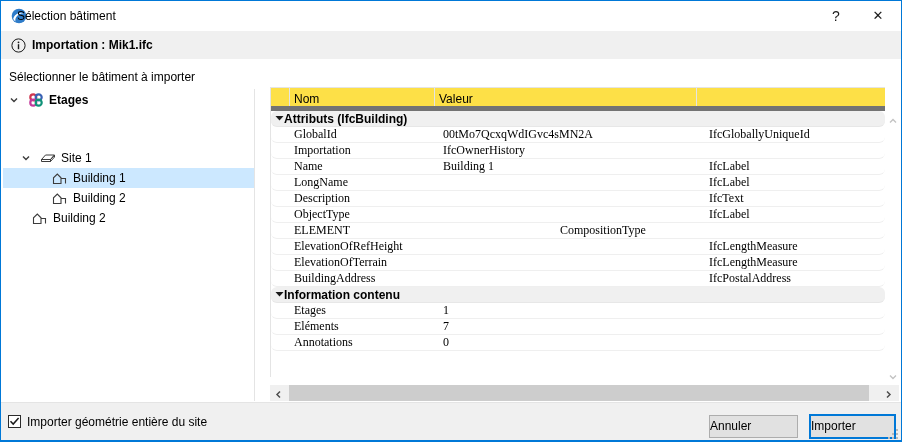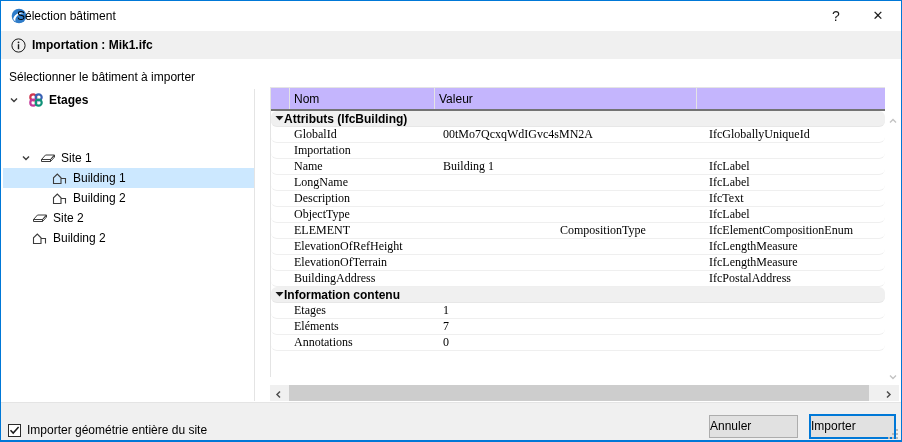--- a/index.html
+++ b/index.html
@@ -24,21 +24,21 @@
   .select-label{position:absolute;left:8px;top:69px;}
   .tree{position:absolute;left:2px;top:89px;width:251px;}
   .tree-row{height:20px;display:flex;align-items:center;}
   .tree-row.selected{background:#cce8ff;}
   .chev-slot{display:inline-flex;align-items:center;justify-content:flex-start;height:20px;flex:0 0 auto;}
   .tree-ic{display:inline-flex;align-items:center;justify-content:center;width:17px;height:16px;flex:0 0 auto;}
   .tree-lb{padding-left:5px;white-space:nowrap;}
   .tree-divider{position:absolute;left:253px;top:88px;width:1px;height:312px;background:#e4e4e4;}
   
   .tbl{position:absolute;left:269px;top:86px;width:615px;height:290px;border-top:1px solid #e4e4e4;border-left:1px solid #e4e4e4;box-sizing:border-box;background:#fff;}
-  .thead{display:flex;height:23px;border-bottom:2px solid #737373;box-sizing:border-box;background:#c4b5fd;}
+  .thead{display:flex;height:23px;border-bottom:5px solid #737373;box-sizing:border-box;background:#fde047;}
   .th{box-sizing:border-box;border-right:1px solid #e4e4e4;line-height:22px;padding-left:4px;white-space:nowrap;overflow:hidden;}
   .th.last{border-right:none;}
   .gut{width:19px;flex:0 0 19px;box-sizing:border-box;}
   .c-nom{width:145px;flex:0 0 145px;}
   .c-val{width:262px;flex:0 0 262px;}
   .c-typ{width:188px;flex:0 0 188px;}
   .trow{display:flex;height:16px;box-sizing:border-box;border-bottom:1px solid #efefef;align-items:center;border-radius:6px;}
   .trow .td{padding-left:4px;white-space:nowrap;overflow:hidden;line-height:17px;font-family:Liberation Serif, serif;}
   .trow.section{background:#f0f0f0;border-bottom:1px solid #e7e7e7;}
   .tri{width:13px;flex:0 0 13px;display:inline-flex;justify-content:flex-end;padding-right:0;}
@@ -46,21 +46,21 @@
   
   .vscroll{position:absolute;left:884px;top:110px;width:16px;height:274px;background:#fff;}
   .vs-arrow{position:absolute;left:3px;width:10px;height:10px;}
   .vs-up{top:4px;} .vs-down{bottom:4px;}
   .hscroll{position:absolute;left:269px;top:384px;width:629px;height:16px;background:#f0f0f0;}
   .hs-arrow{position:absolute;top:3px;width:9px;height:9px;}
   .hs-left{left:4px;} .hs-right{right:6px;}
   .hs-thumb{position:absolute;left:19px;top:0;width:580px;height:16px;background:#cdcdcd;}
   
   .footer{position:absolute;left:0;top:401px;width:900px;height:39px;background:#f0f0f0;border-top:1px solid #e4e4e4;box-sizing:border-box;}
-  .chk-wrap{position:absolute;left:7px;top:20px;display:flex;align-items:flex-end;}
+  .chk-wrap{position:absolute;left:7px;top:12px;display:flex;align-items:flex-start;}
   .chk-box{width:13px;height:13px;box-sizing:border-box;border:1px solid #2b2b2b;background:#fff;display:inline-flex;align-items:center;justify-content:center;}
   .chk-label{padding-left:6px;}
   .btn{position:absolute;box-sizing:border-box;text-align:left;background:#e1e1e1;}
   .btn-cancel{left:708px;top:12px;width:89px;height:23px;border:1px solid #adadad;line-height:21px;}
   .btn-ok{left:808px;top:11px;width:87px;height:25px;border:2px solid #0078d7;line-height:21px;}
   .grip{position:absolute;right:3px;bottom:2px;width:12px;height:12px;}
   .grip i{position:absolute;width:2px;height:2px;background:#b9b9b9;}
 </style>
 </head>
 <body>
@@ -142,31 +142,20 @@
           <svg width="15" height="15" viewBox="0 0 15 15" fill="none" stroke="#3c3c3c" stroke-width="1.1">
             <path d="M1.5 12.5 V6.8 L5.3 3 L9 6.8 V12.5 Z"></path>
             <path d="M9 7.5 H13.5 V12.5"></path>
           </svg>
         </span>
         <span class="tree-lb">Building 2</span>
       </div>
       <div class="tree-row" style="padding-left: 18px;">
         <span class="chev-slot" style="width: 10px;"></span>
         <span class="tree-ic">
-          <svg width="16" height="16" viewBox="0 0 16 16" fill="none" stroke="#3c3c3c" stroke-width="1">
-            <path d="M1.5 9.5 L5.5 5 H14.5 L10.5 9.5 Z"></path>
-            <path d="M1.5 9.5 H10.5 V11.5 H1.5 Z"></path>
-            <path d="M10.5 9.5 L14.5 5 V7 L10.5 11.5 Z"></path>
-          </svg>
-        </span>
-        <span class="tree-lb">Site 2</span>
-      </div>
-      <div class="tree-row" style="padding-left: 18px;">
-        <span class="chev-slot" style="width: 10px;"></span>
-        <span class="tree-ic">
           <svg width="15" height="15" viewBox="0 0 15 15" fill="none" stroke="#3c3c3c" stroke-width="1.1">
             <path d="M1.5 12.5 V6.8 L5.3 3 L9 6.8 V12.5 Z"></path>
             <path d="M9 7.5 H13.5 V12.5"></path>
           </svg>
         </span>
         <span class="tree-lb">Building 2</span>
       </div>
     </div>
   <div class="tree-divider"></div>
 
@@ -187,20 +176,21 @@
         </div>
         <div class="trow">
           <span class="gut"></span>
           <span class="td c-nom">GlobalId</span>
           <span class="td c-val">00tMo7QcxqWdIGvc4sMN2A</span>
           <span class="td c-typ">IfcGloballyUniqueId</span>
         </div>
         <div class="trow">
           <span class="gut"></span>
           <span class="td c-nom">Importation</span>
+          <span class="td c-typ">IfcOwnerHistory</span>
         </div>
         <div class="trow">
           <span class="gut"></span>
           <span class="td c-nom">Name</span>
           <span class="td c-val">Building 1</span>
           <span class="td c-typ">IfcLabel</span>
         </div>
         <div class="trow">
           <span class="gut"></span>
           <span class="td c-nom">LongName</span>
@@ -216,21 +206,20 @@
         <div class="trow">
           <span class="gut"></span>
           <span class="td c-nom">ObjectType</span>
           <span class="td c-val"></span>
           <span class="td c-typ">IfcLabel</span>
         </div>
         <div class="trow">
           <span class="gut"></span>
           <span class="td c-val">ELEMENT</span>
           <span class="td c-nom">CompositionType</span>
-          <span class="td c-typ">IfcElementCompositionEnum</span>
         </div>
         <div class="trow">
           <span class="gut"></span>
           <span class="td c-nom">ElevationOfRefHeight</span>
           <span class="td c-val"></span>
           <span class="td c-typ">IfcLengthMeasure</span>
         </div>
         <div class="trow">
           <span class="gut"></span>
           <span class="td c-nom">ElevationOfTerrain</span>

